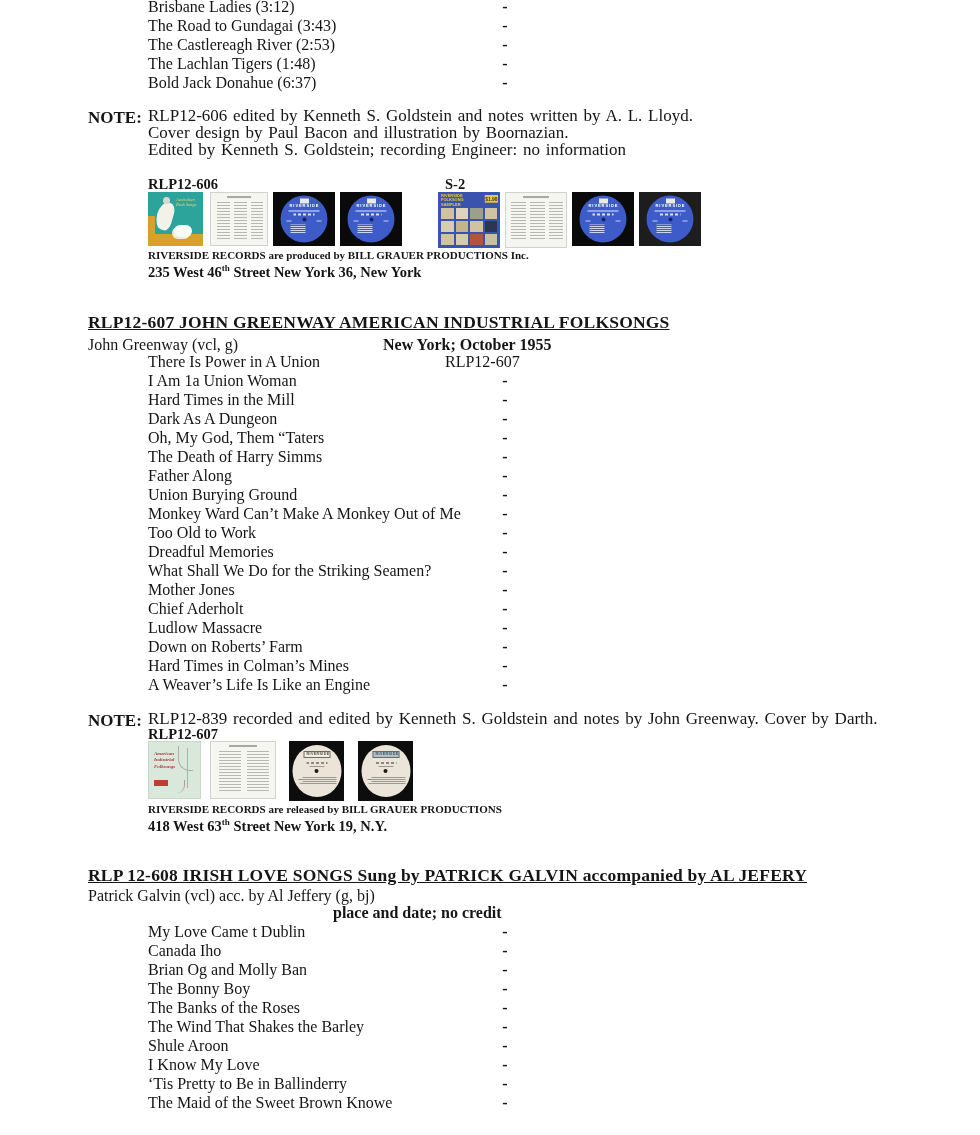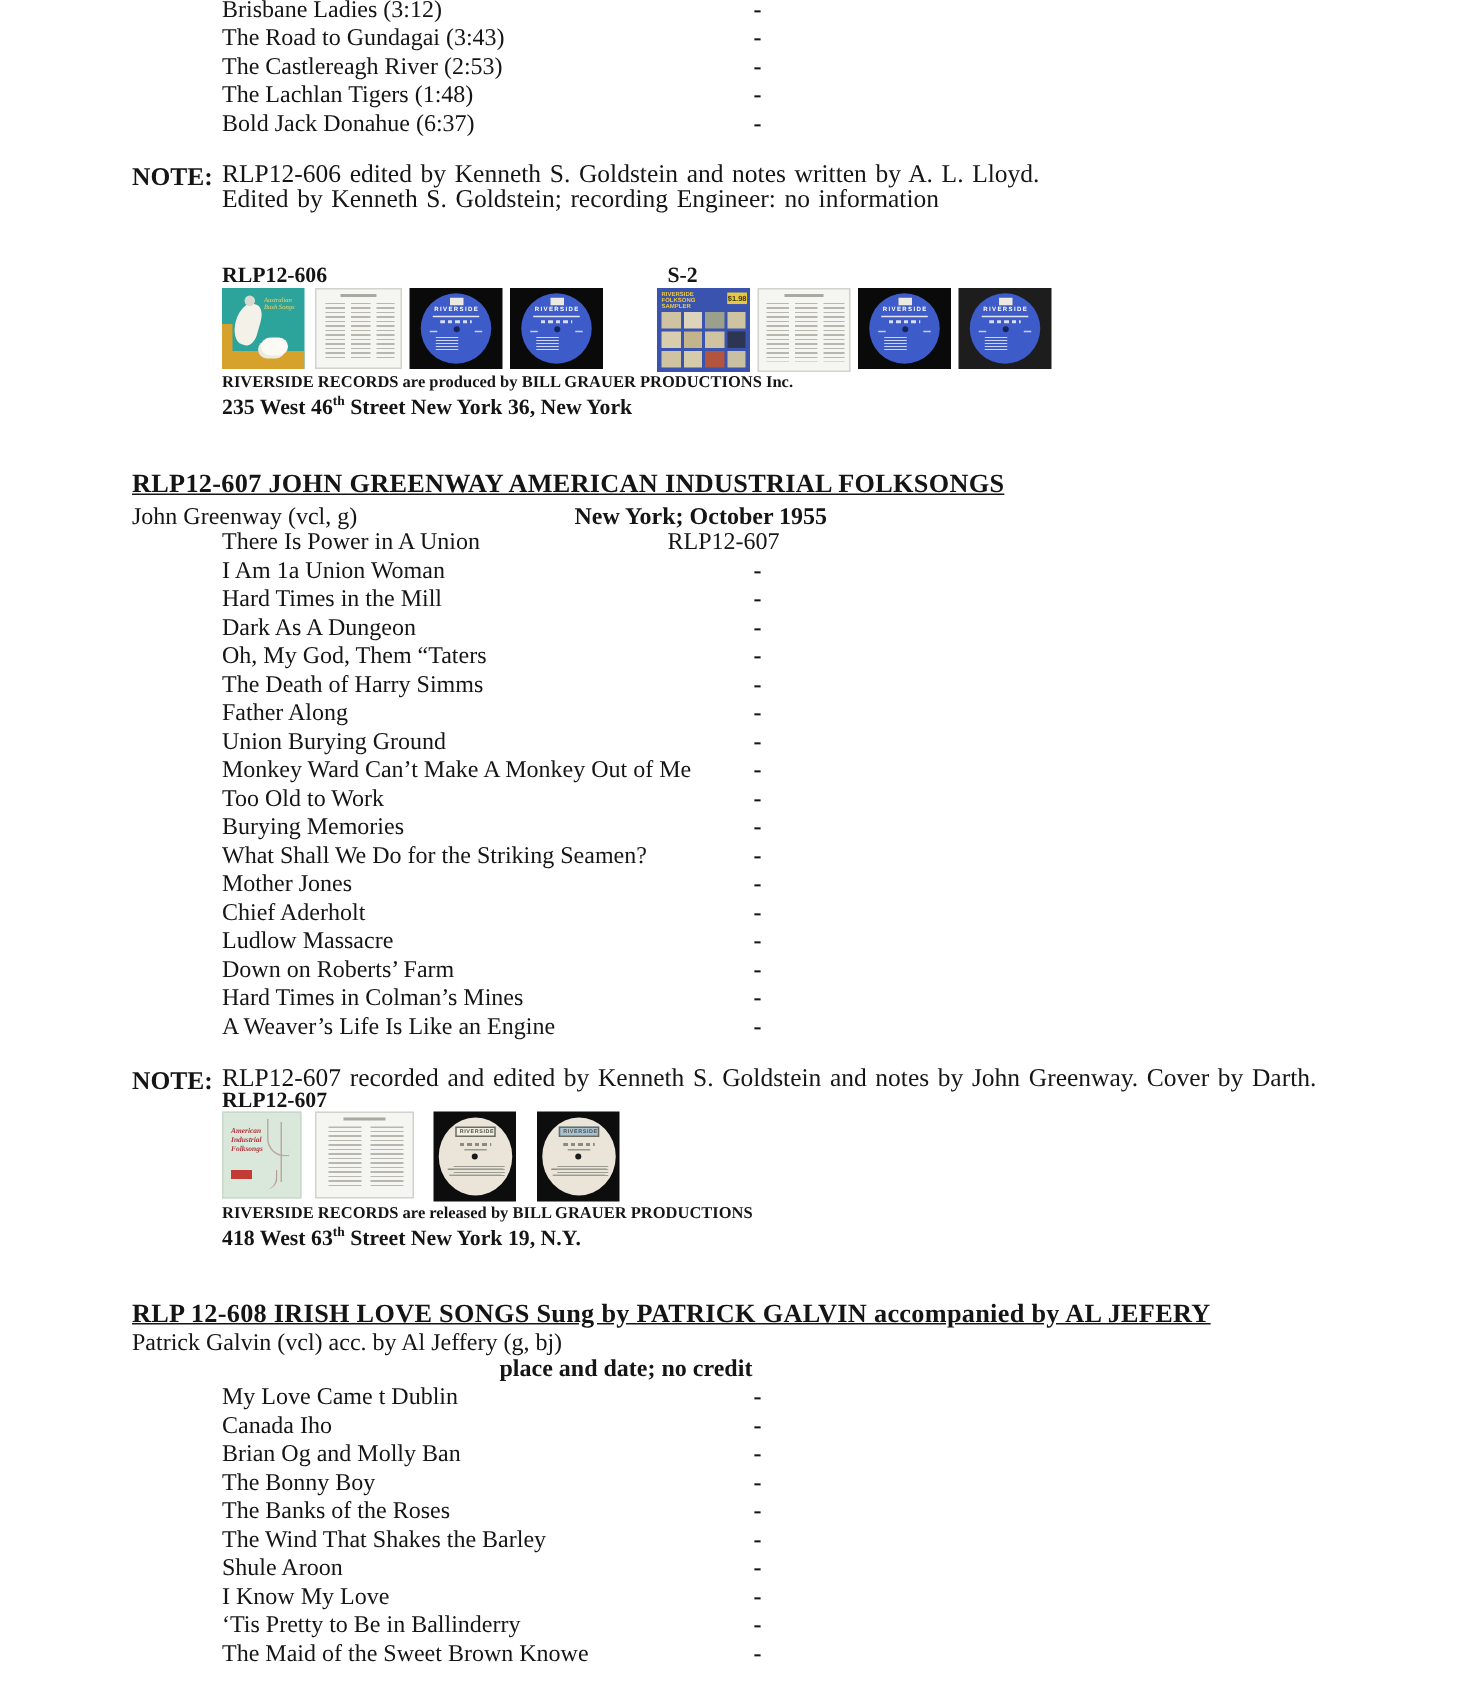--- a/index.html
+++ b/index.html
@@ -179,20 +179,21 @@
       <span class="ttl">Bold Jack Donahue (6:37)</span>
       <span class="cat dash">-</span>
     </div>
   </div>
 
 <div class="note" id="note-606">
   <span class="nlabel">NOTE:</span>
   <div class="nlines">
 
   <div>RLP12-606 edited by Kenneth S. Goldstein and notes written by A. L. Lloyd.</div>
+      <div>Cover design by Paul Bacon and illustration by Boornazian.</div>
       <div>Edited by Kenneth S. Goldstein; recording Engineer: no information</div>
     </div>
 </div>
 
 <div class="glabels" id="glabels-606">
   <span class="gl-left">RLP12-606</span>
   <span class="gl-right">S-2</span>
 </div>
 
 <div class="imgrow" id="imgrow-606">
@@ -337,21 +338,21 @@
       <span class="ttl">Monkey Ward Can’t Make A Monkey Out of Me</span>
       <span class="cat dash">-</span>
     </div>
 
     <div class="trow">
       <span class="ttl">Too Old to Work</span>
       <span class="cat dash">-</span>
     </div>
 
     <div class="trow">
-      <span class="ttl">Burying Memories</span>
+      <span class="ttl">Dreadful Memories</span>
       <span class="cat dash">-</span>
     </div>
 
     <div class="trow">
       <span class="ttl">What Shall We Do for the Striking Seamen?</span>
       <span class="cat dash">-</span>
     </div>
 
     <div class="trow">
       <span class="ttl">Mother Jones</span>
@@ -381,21 +382,21 @@
     <div class="trow">
       <span class="ttl">A Weaver’s Life Is Like an Engine</span>
       <span class="cat dash">-</span>
     </div>
   </div>
 
 <div class="note" id="note-607">
   <span class="nlabel">NOTE:</span>
   <div class="nlines">
 
-  <div>RLP12-607 recorded and edited by Kenneth S. Goldstein and notes by John Greenway. Cover by Darth.</div>
+  <div>RLP12-839 recorded and edited by Kenneth S. Goldstein and notes by John Greenway. Cover by Darth.</div>
     </div>
 </div>
 
 <div class="glabels" id="glabels-607">
   <span class="gl-left">RLP12-607</span>
 </div>
 
 <div class="imgrow" id="imgrow-607">
   <div class="thumb cover607">
     <div class="c607-k1"></div>

